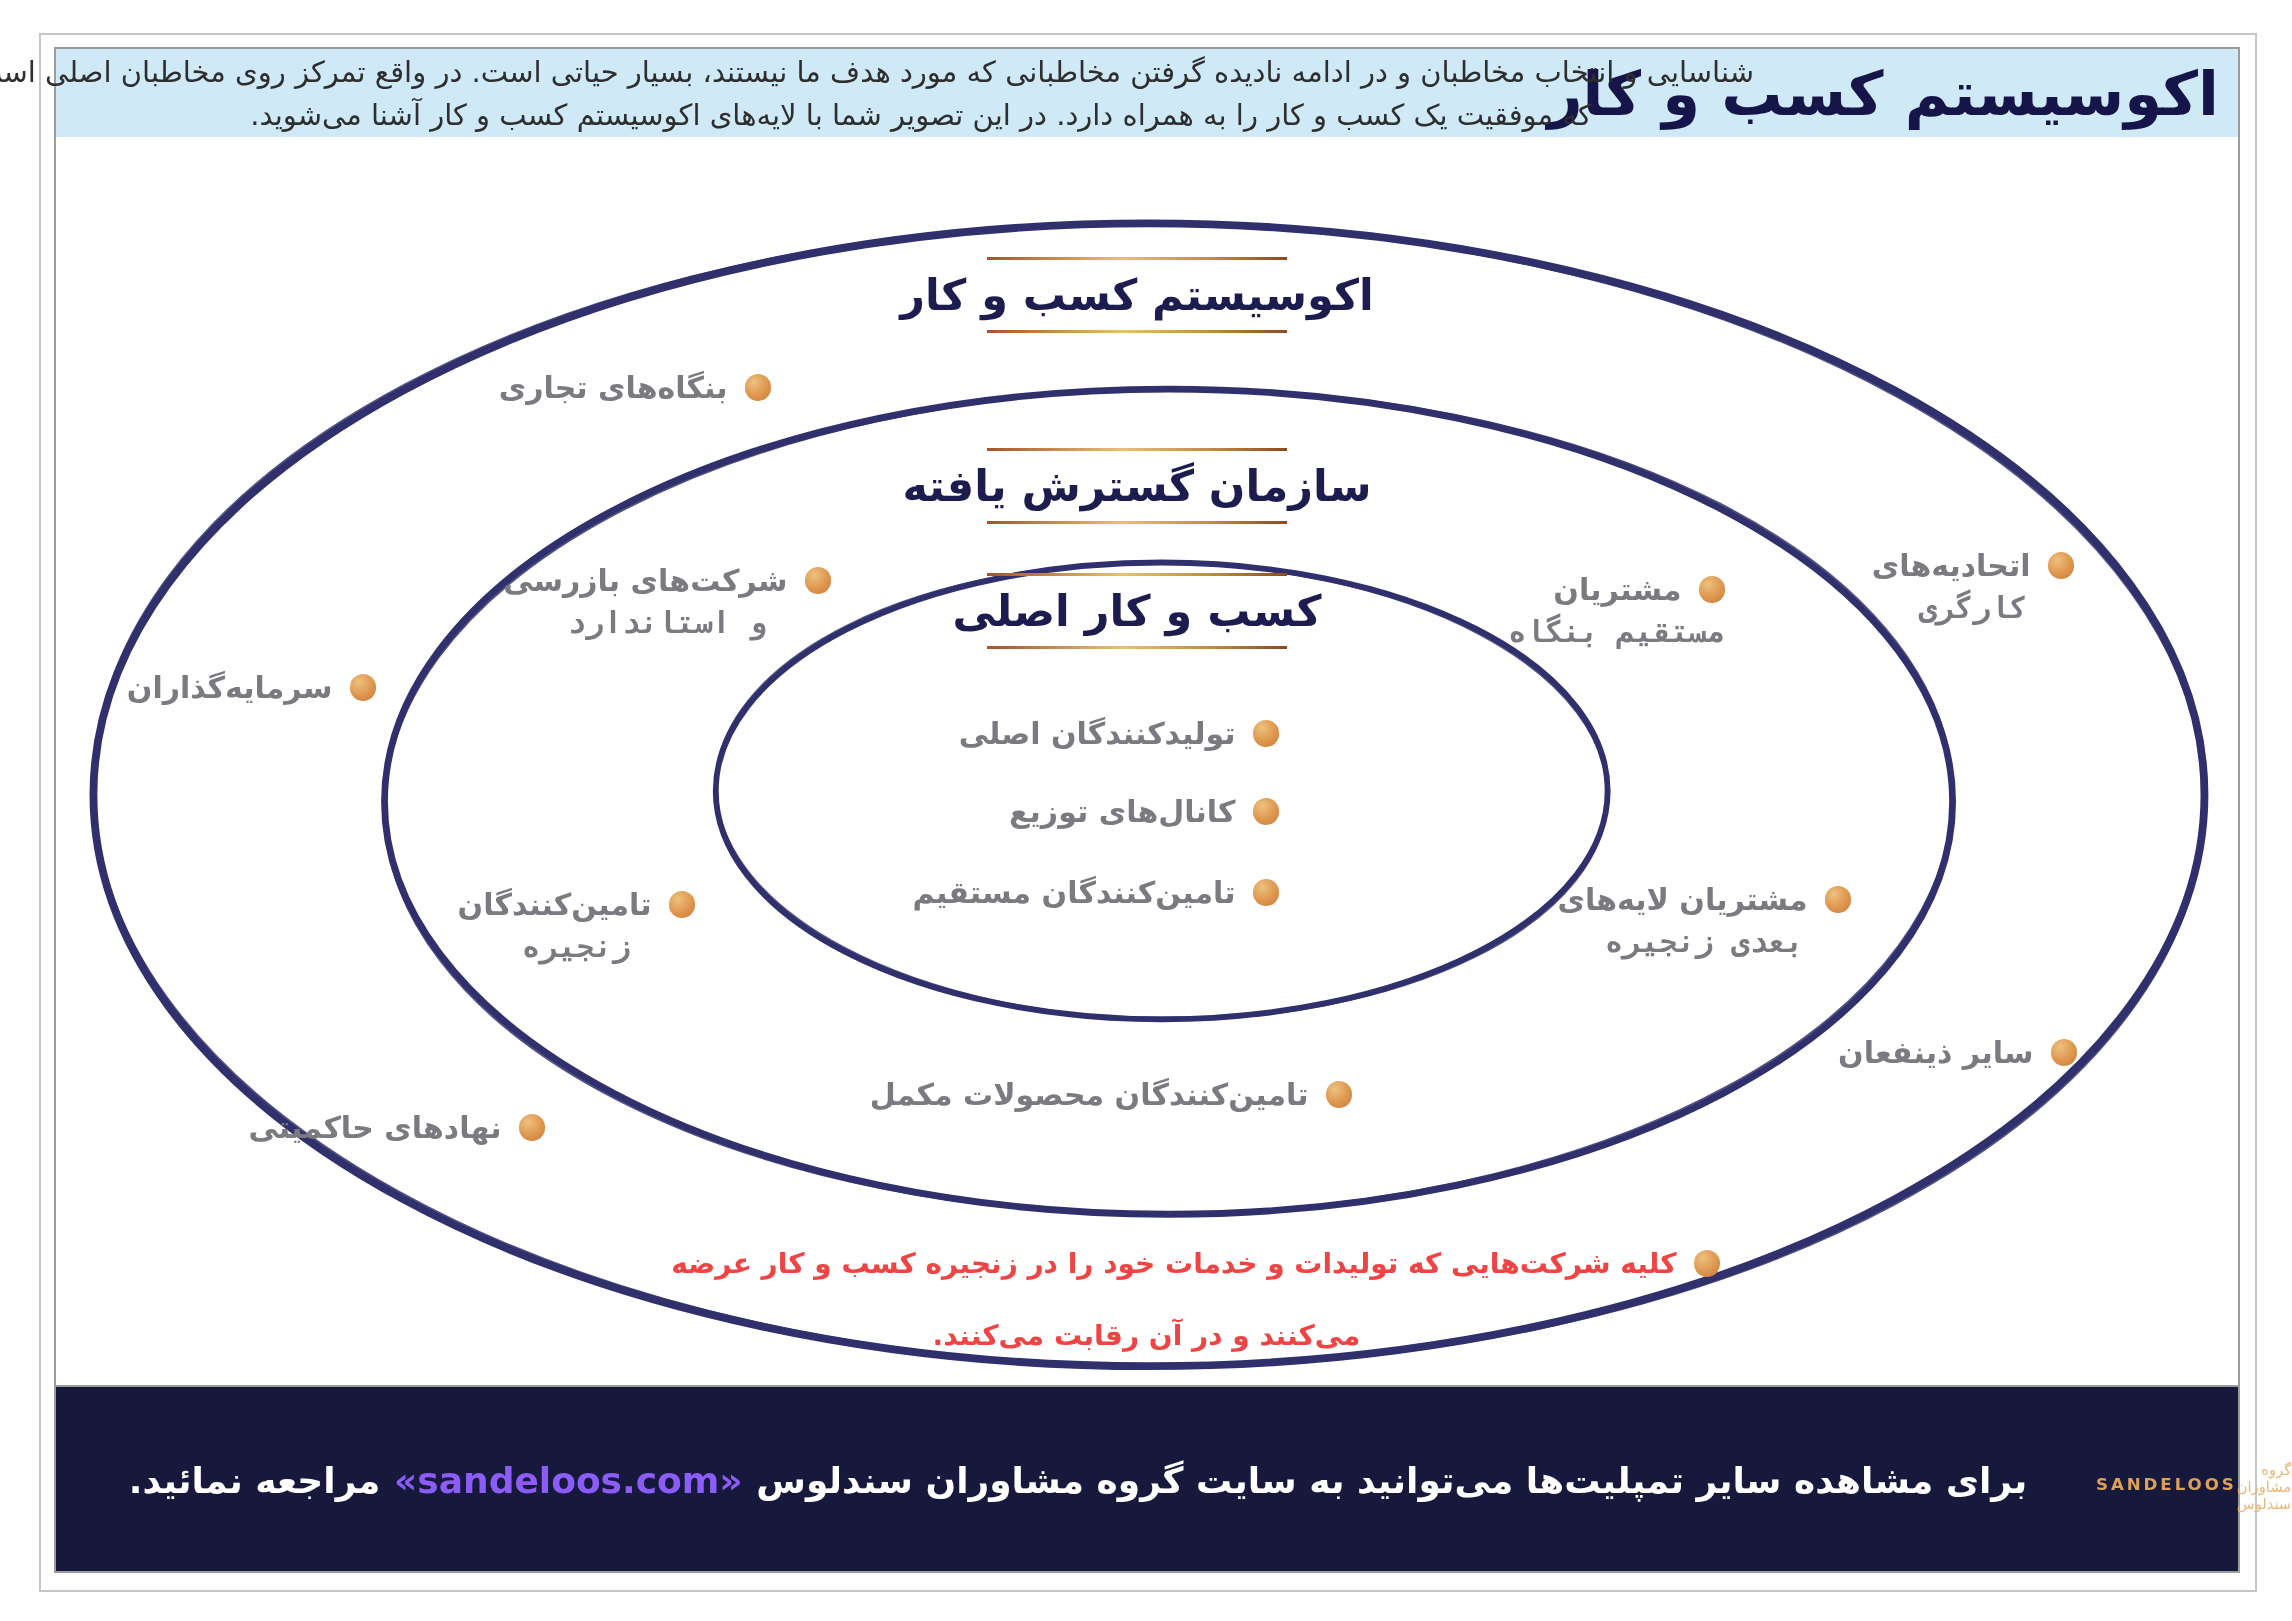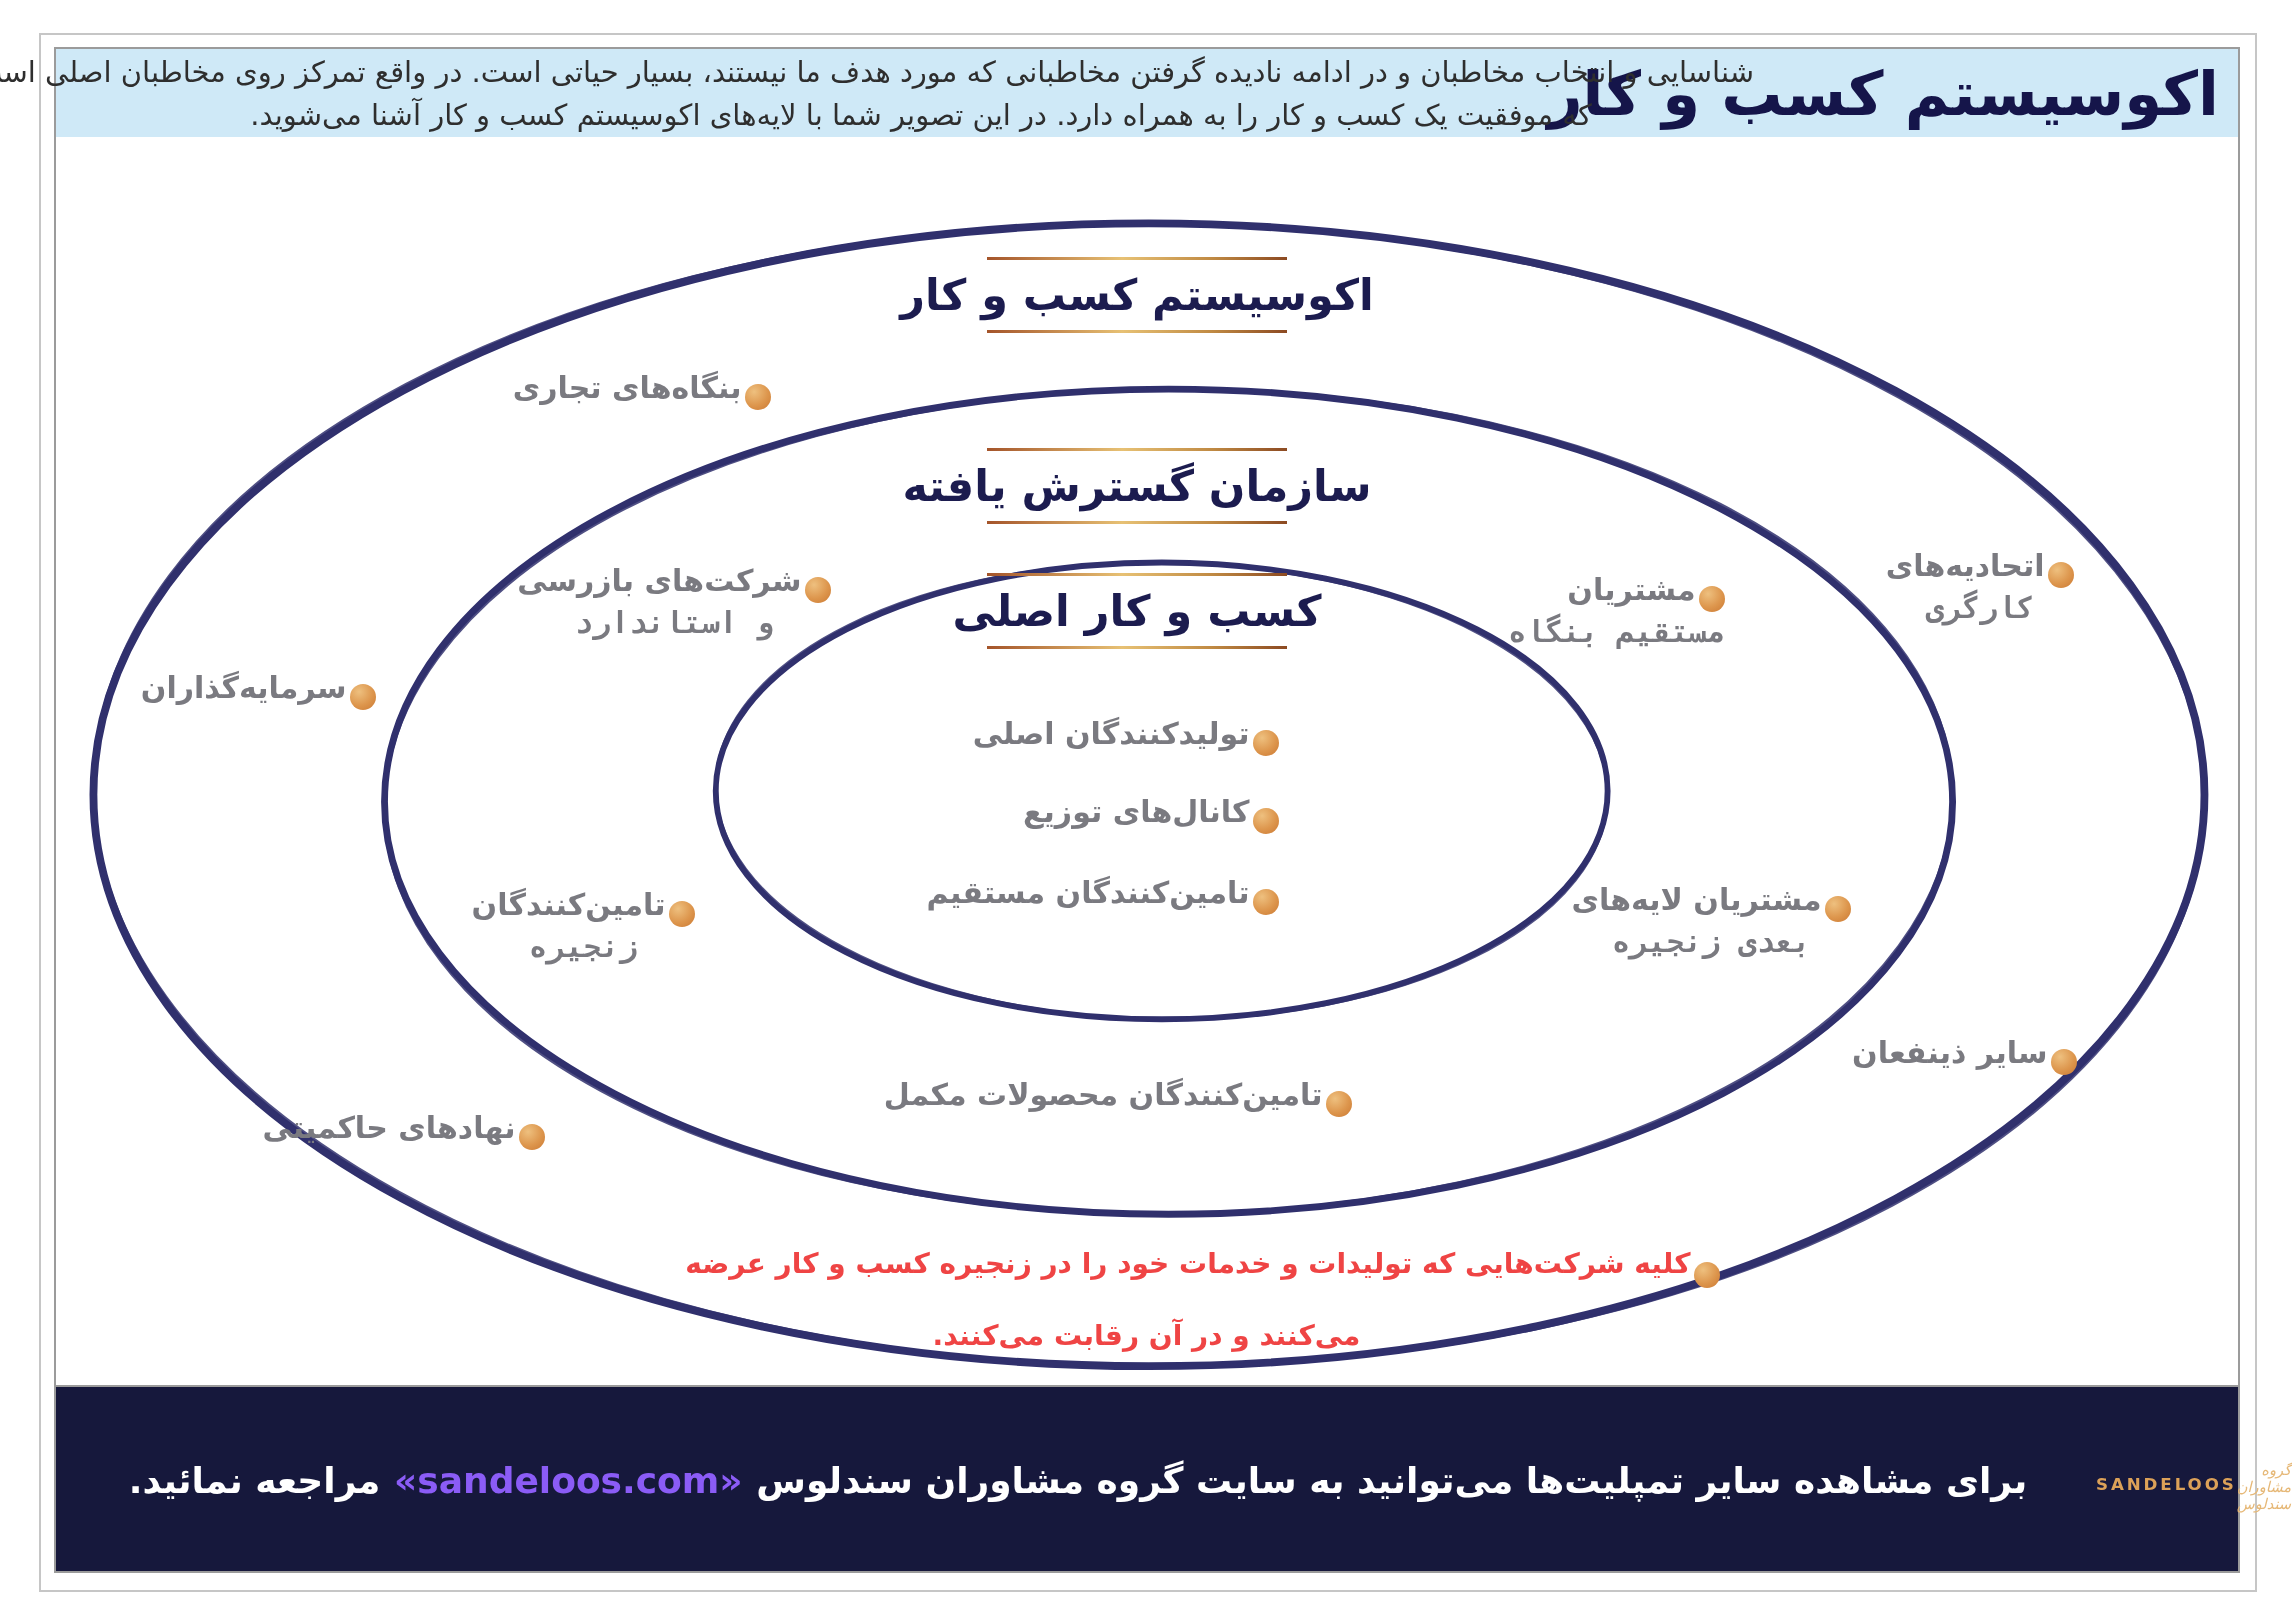--- a/index.html
+++ b/index.html
@@ -24,34 +24,34 @@
   
   .ring-head{display:flex;flex-direction:column;align-items:center;gap:7.8px;direction:rtl;}
   .ring-head .gold-line{height:2.9px;width:100%;
     background:linear-gradient(90deg,#a4542a,#e7c174 45%,#c08a43 75%,#8c4a22);}
   .ring-head .ring-title{font-size:43px;font-weight:bold;color:#1c1c4f;white-space:nowrap;line-height:55px;}
   #ring-head-1{left:987px;top:257px;width:300px;}
   #ring-head-2{left:987px;top:420px;width:300px;margin-top:28px;}
   #ring-head-3{left:987px;top:573px;width:300px;}
   
   .lbl{position:absolute;direction:rtl;color:#7a7a80;font-weight:bold;font-size:30px;line-height:45px;}
-  .lbl .l1{display:flex;align-items:flex-end;gap:3px;white-space:nowrap;}
+  .lbl .l1{display:flex;align-items:center;gap:17px;white-space:nowrap;}
   .lbl .l2{text-align:center;white-space:nowrap;font-family:Liberation Mono, monospace;}
   .dot{width:26.5px;height:26.5px;border-radius:50%;flex:0 0 26.5px;
     background:radial-gradient(circle at 35% 30%,#eec07f,#dd964d 55%,#cf7f38 90%);}
   .navy-note{color:#ef4444;font-size:28px;line-height:49px;}
   
   #footer-box{left:54px;top:1387px;width:2186px;height:186px;background:#16183c;
     border:2px solid #9b9b9b;border-top:none;box-sizing:border-box;}
   #footer-text{left:147px;top:1387px;width:1862px;height:186px;display:flex;align-items:center;justify-content:center;
     direction:rtl;color:#ffffff;font-weight:bold;font-size:36px;white-space:nowrap;gap:13.7px;}
   #footer-site{color:#8b5cf6;}
   #footer-logo{left:2096px;top:1398px;width:147px;height:169px;display:flex;flex-direction:row;align-items:center;}
   #logo-wordmark{color:#dca158;font-size:16.7px;font-weight:bold;letter-spacing:2.9px;margin-top:3.9px;}
-  #logo-caption{color:#e6b877;font-size:14.7px;font-style:italic;margin-top:7.8px;direction:rtl;}
+  #logo-caption{color:#e6b877;font-size:14.7px;margin-top:7.8px;direction:rtl;}
 </style>
 </head>
 <body>
 
 <div class="abs" id="outer-frame"></div>
 
 <div class="abs" id="header-box"></div>
 <div class="abs" id="page-title">اکوسیستم کسب و کار</div>
 <div class="abs" id="header-desc">
   <div>شناسایی و انتخاب مخاطبان و در ادامه نادیده گرفتن مخاطبانی که مورد هدف ما نیستند، بسیار حیاتی است. در واقع تمرکز روی مخاطبان اصلی است</div>

